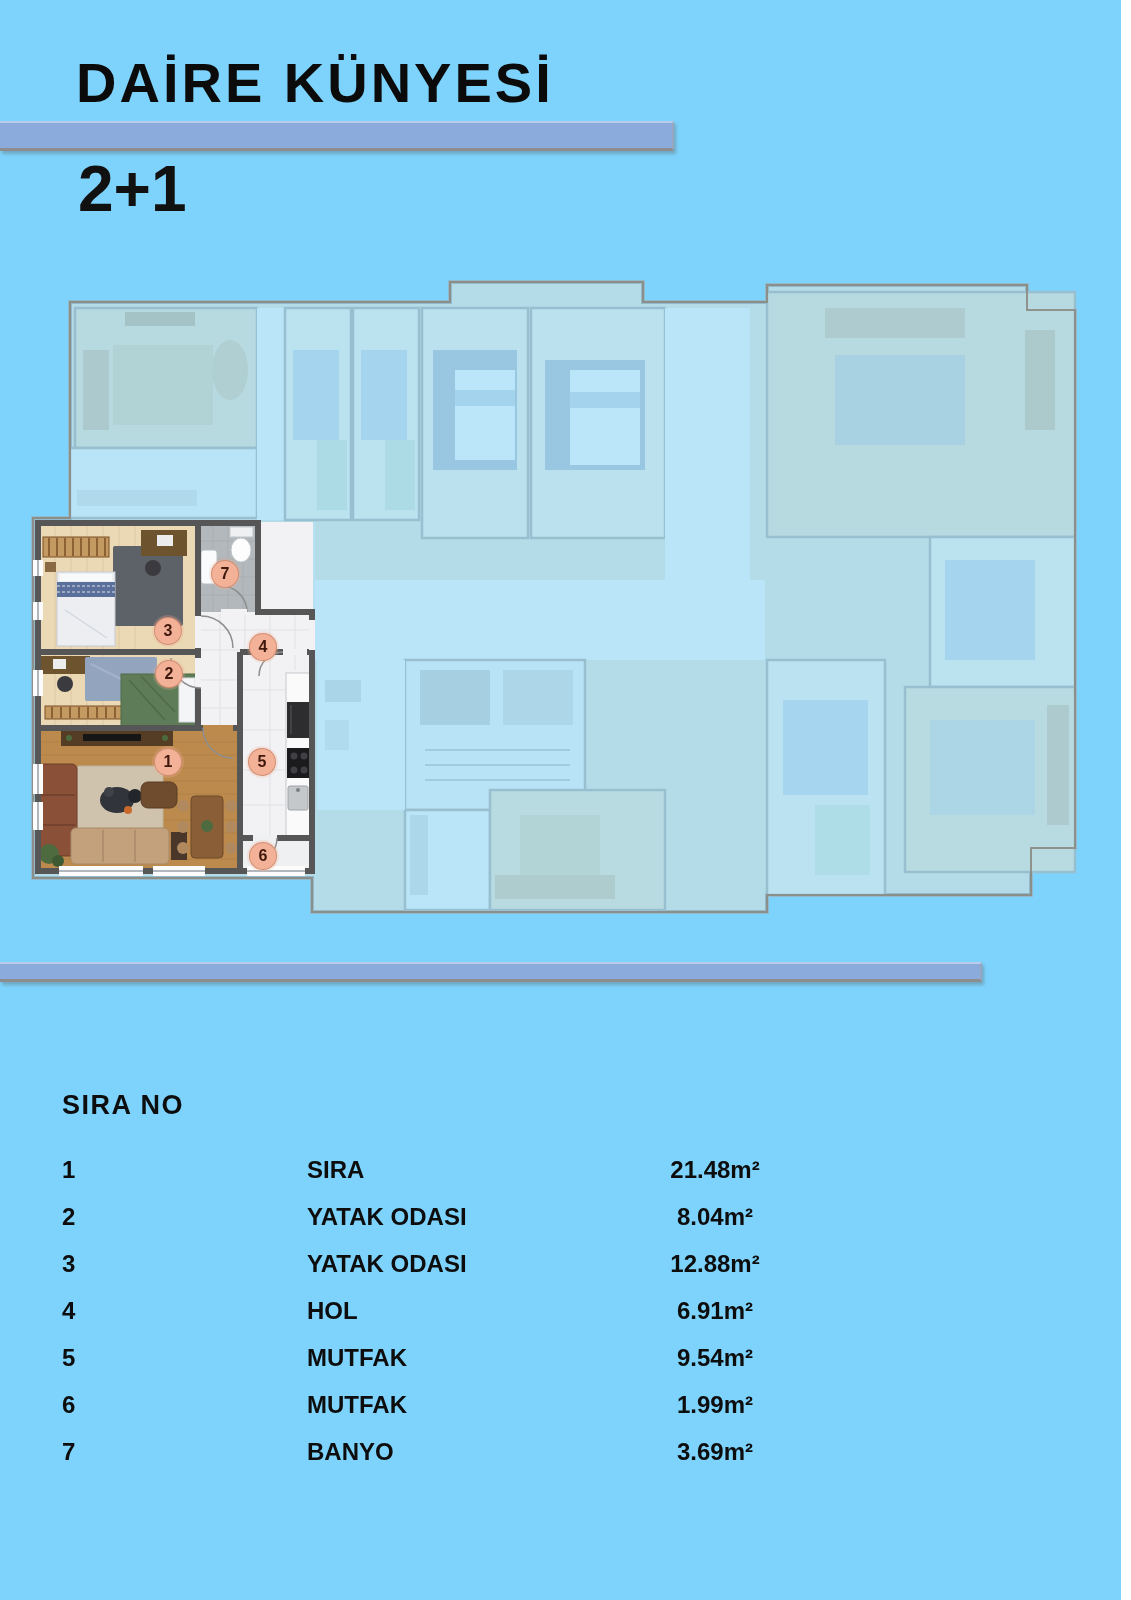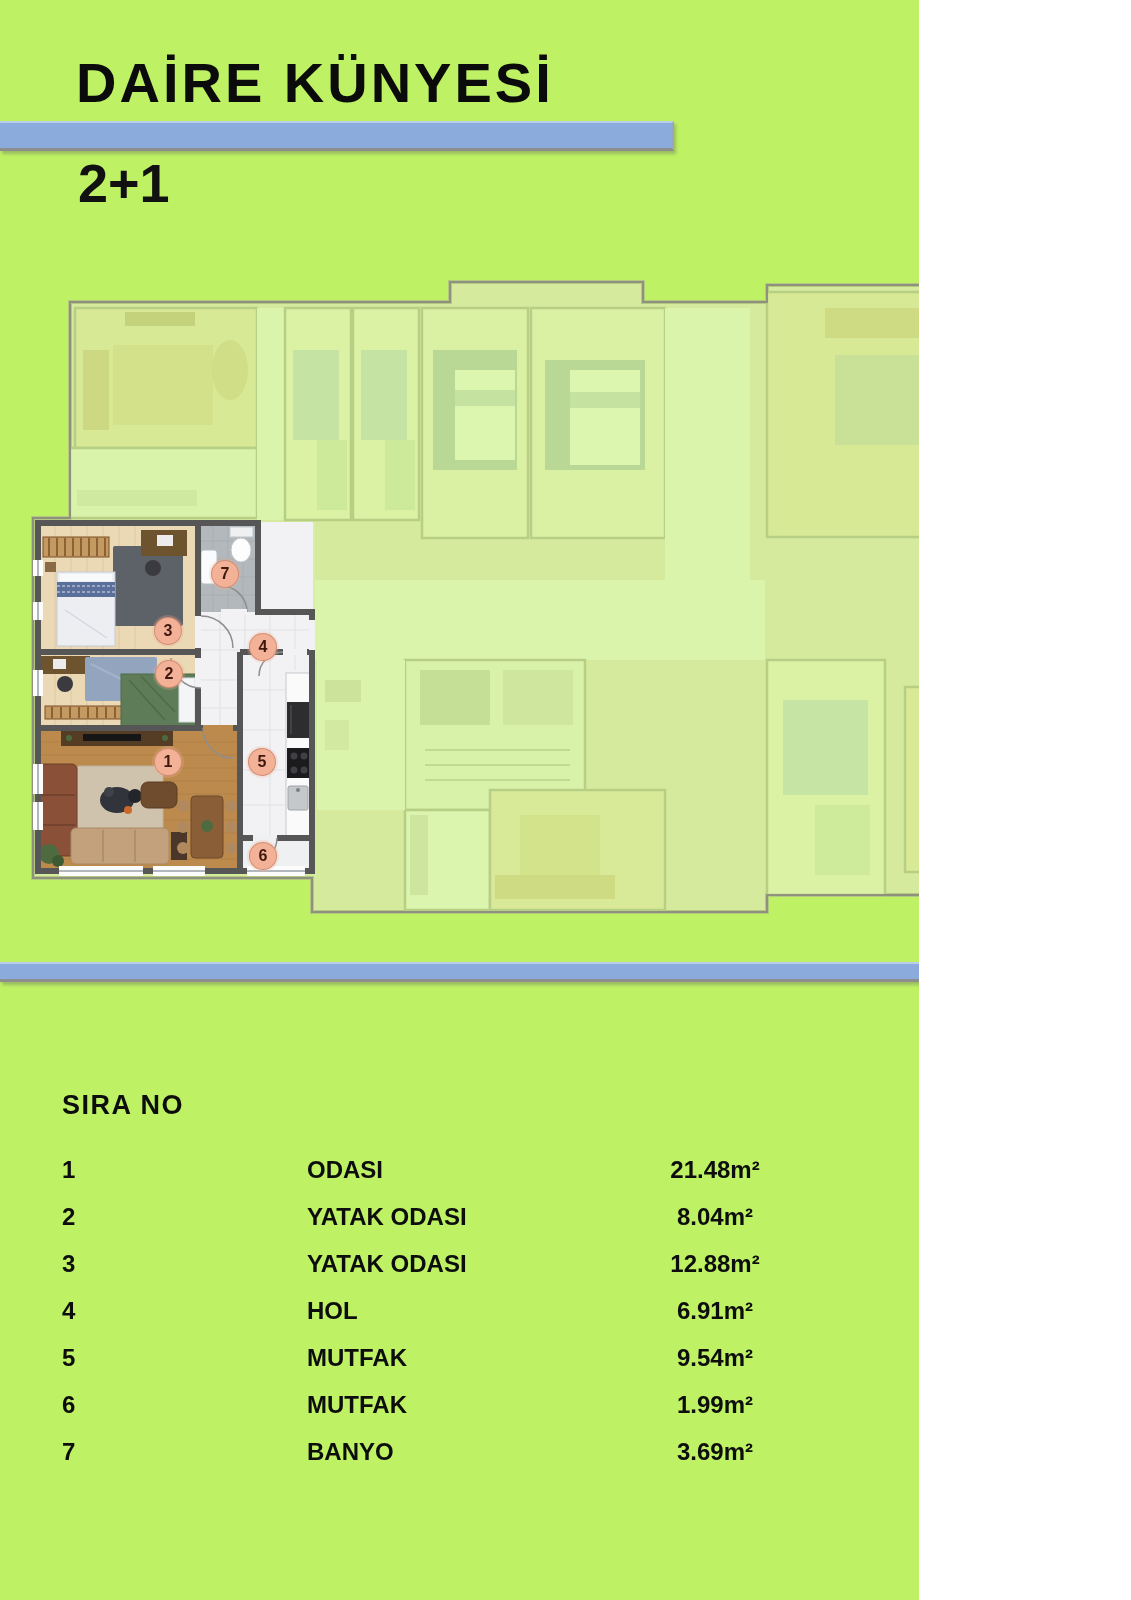--- a/index.html
+++ b/index.html
@@ -1,34 +1,34 @@
 <!DOCTYPE html>
 <html><head>
 <meta charset="utf-8">
 <style>
   html,body{margin:0;padding:0;}
   .page{
-    position:relative; width:919px; height:1600px;
-    background:#bef264; overflow:hidden;
+    position:relative; width:1121px; height:1600px;
+    background:#7dd3fc; overflow:hidden;
     font-family:"Liberation Sans", sans-serif; color:#0d0d0d;
   }
   .title{
     position:absolute; left:76px; top:50px;
     font-size:56px; font-weight:bold; letter-spacing:3px; color:#0b0b0b;
     white-space:nowrap;
   }
   .accent-bar{ position:absolute; left:0; background:#8cabdd;
     border-top:2px solid #b9cdeb; border-bottom:3px solid #8d8d8d; border-right:2px solid #97a7c0;
     box-shadow:2px 3px 3px rgba(90,90,90,.35);
   }
   .bar-top{ top:121px; width:672px; height:25px; }
   .bar-bottom{ top:962px; width:980px; height:15px; }
   .subtitle{
     position:absolute; left:78px; top:152px;
-    font-size:54px; font-weight:bold; color:#111;
+    font-size:64px; font-weight:bold; color:#111;
   }
   .plan{ position:absolute; left:25px; top:250px; width:1056px; height:682px; }
   .plan svg{ display:block; width:1056px; height:682px; }
   .marker{
     position:absolute; width:26px; height:26px; border-radius:50%;
     background:#f3b197; border:1px solid rgba(150,80,50,.35);
     display:flex; align-items:center; justify-content:center;
     font-size:16px; font-weight:bold; color:#40190e;
     box-shadow:0 0 0 2px rgba(243,177,151,.25);
   }
@@ -365,21 +365,21 @@
 
   <div class="accent-bar bar-bottom"></div>
 
   <div class="table">
     <div class="thead">
       <div class="hc">SIRA NO</div>
     </div>
     <div class="rows">
       <div class="trow">
         <div class="c">1</div>
-        <div class="c">ODASI</div>
+        <div class="c">SIRA</div>
         <div class="c c3">21.48m²</div>
       </div>
       <div class="trow">
         <div class="c">2</div>
         <div class="c">YATAK ODASI</div>
         <div class="c c3">8.04m²</div>
       </div>
       <div class="trow">
         <div class="c">3</div>
         <div class="c">YATAK ODASI</div>

